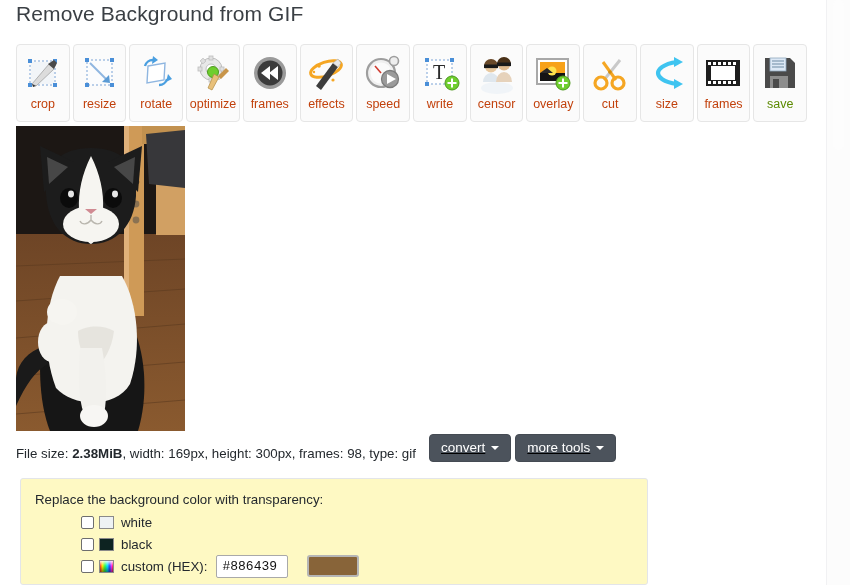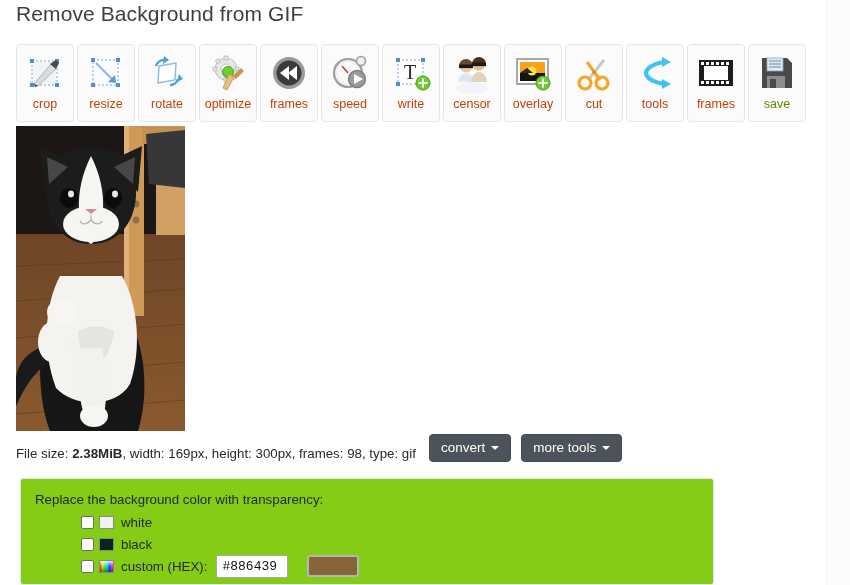--- a/index.html
+++ b/index.html
@@ -92,21 +92,22 @@
     line-height: 19px;
     white-space: nowrap;
     margin-top: 6px;
   }
   .fileinfo b { font-weight: 700; }
 
   .btn-row {
     position: absolute;
     left: 429px; top: 434px;
     display: flex;
-    gap: 10px;
+    gap: 4px;
+    text-decoration: underline;
   }
   .dd-btn {
     background: #4c535c;
     color: #ffffff;
     border: 1px solid #454b53;
     border-radius: 4px;
     font-size: 13.5px;
     padding: 5px 11px 6px 11px;
     cursor: pointer;
     display: flex;
@@ -120,22 +121,22 @@
     border-left: 4px solid transparent;
     border-right: 4px solid transparent;
     border-top: 4.5px solid #ffffff;
     display: inline-block;
   }
 
   
   .panel {
     position: absolute;
     left: 20px; top: 478px;
-    width: 694px; height: 107px;
-    background: #84cc16;
+    width: 628px; height: 107px;
+    background: #fef9c3;
     border: 1px solid #e3e5e9;
     border-radius: 3px;
   }
   .panel-title {
     position: absolute;
     left: 14px; top: 13px;
     font-size: 13.3px;
     color: #24292e;
   }
   .opt-row {
@@ -279,20 +280,33 @@
         <svg width="42" height="42" viewBox="0 0 42 42">
           <circle cx="21" cy="21" r="16" fill="#9a9a9a"></circle>
           <circle cx="21" cy="21" r="12.5" fill="#3b3b3b"></circle>
           <polygon points="20,21 29,14 29,28" fill="#ffffff"></polygon>
           <polygon points="12,21 21,14 21,28" fill="#ffffff"></polygon>
         </svg>
       </span>
       <span class="tlabel">frames</span>
     </div>
 
+    <div class="tool">
+      <span class="glyph">
+        <svg width="42" height="42" viewBox="0 0 42 42">
+          <ellipse cx="21" cy="17" rx="16" ry="7" fill="none" stroke="#f5a623" stroke-width="3" transform="rotate(-18 21 17)"></ellipse>
+          <polygon points="11,34 28,11 33,15 16,38" fill="#3d3d3d"></polygon>
+          <polygon points="28,11 33,7 36,11 33,15" fill="#e8e8e8" stroke="#aaa" stroke-width="0.6"></polygon>
+          <circle cx="14" cy="14" r="1.8" fill="#f5a623"></circle>
+          <circle cx="28" cy="28" r="1.6" fill="#f5a623"></circle>
+          <circle cx="9" cy="20" r="1.2" fill="#f5a623"></circle>
+        </svg>
+      </span>
+      <span class="tlabel">effects</span>
+    </div>
 
     <div class="tool">
       <span class="glyph">
         <svg width="42" height="42" viewBox="0 0 42 42">
           <circle cx="19" cy="21" r="14" fill="#f0f0f0" stroke="#9e9e9e" stroke-width="2.2"></circle>
           <circle cx="19" cy="21" r="10.5" fill="#fbfbfb"></circle>
           <line x1="19" y1="21" x2="13" y2="14" stroke="#d03b2f" stroke-width="1.6"></line>
           <circle cx="32" cy="9" r="4.5" fill="#eee" stroke="#9e9e9e" stroke-width="1.6"></circle>
           <circle cx="28" cy="27" r="8.5" fill="#9b9b9b" stroke="#7c7c7c" stroke-width="1.3"></circle>
           <polygon points="25,22 34,27 25,32" fill="#ffffff"></polygon>
@@ -365,21 +379,21 @@
     </div>
 
     <div class="tool">
       <span class="glyph">
         <svg width="42" height="42" viewBox="0 0 42 42">
           <path d="M31 10 C16 12, 12 18, 12 21 C12 25, 17 30, 31 32" fill="none" stroke="#3fc4f0" stroke-width="4.2" stroke-linecap="round"></path>
           <polygon points="28,5 37,10 28,15" fill="#3fc4f0"></polygon>
           <polygon points="28,27 37,32 28,37" fill="#3fc4f0"></polygon>
         </svg>
       </span>
-      <span class="tlabel">tools</span>
+      <span class="tlabel">size</span>
     </div>
 
     <div class="tool">
       <span class="glyph">
         <svg width="42" height="42" viewBox="0 0 42 42">
           <rect x="4" y="8" width="34" height="26" fill="#1e1e1e"></rect>
           <rect x="9" y="14" width="24" height="14" fill="#ffffff"></rect>
           <g fill="#ffffff">
             <rect x="6" y="10" width="3" height="3"></rect>
               <rect x="11" y="10" width="3" height="3"></rect>

